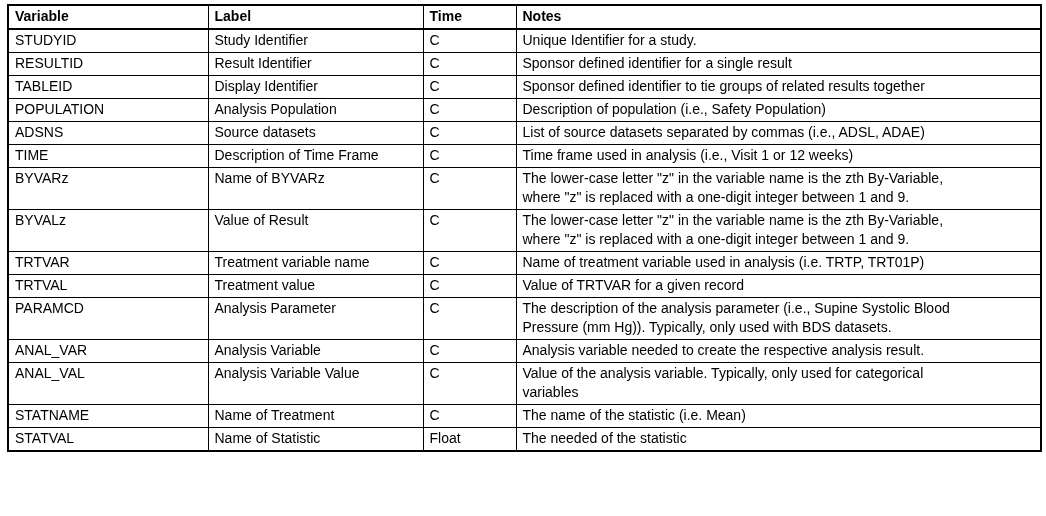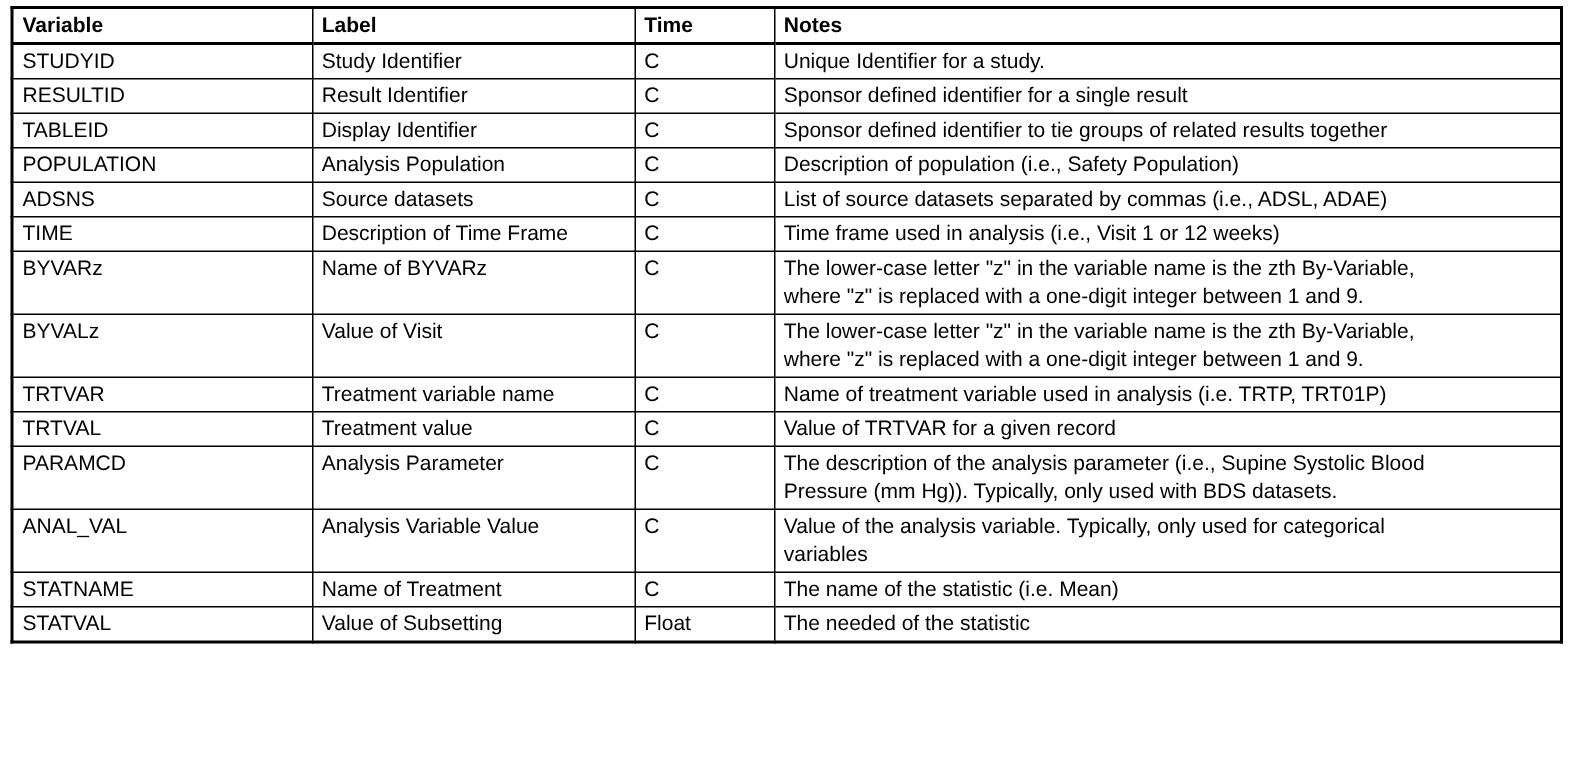--- a/index.html
+++ b/index.html
@@ -105,21 +105,21 @@
   <tr>
     <td>BYVARz</td>
     <td>Name of BYVARz</td>
     <td>C</td>
     <td>The lower-case letter "z" in the variable name is the zth By-Variable,
 where "z" is replaced with a one-digit integer between 1 and 9.</td>
   </tr>
 
   <tr>
     <td>BYVALz</td>
-    <td>Value of Visit</td>
+    <td>Value of Result</td>
     <td>C</td>
     <td>The lower-case letter "z" in the variable name is the zth By-Variable,
 where "z" is replaced with a one-digit integer between 1 and 9.</td>
   </tr>
 
   <tr>
     <td>TRTVAR</td>
     <td>Treatment variable name</td>
     <td>C</td>
     <td>Name of treatment variable used in analysis (i.e. TRTP, TRT01P)</td>
@@ -133,37 +133,43 @@
   </tr>
 
   <tr>
     <td>PARAMCD</td>
     <td>Analysis Parameter</td>
     <td>C</td>
     <td>The description of the analysis parameter (i.e., Supine Systolic Blood
 Pressure (mm Hg)). Typically, only used with BDS datasets.</td>
   </tr>
 
+  <tr>
+    <td>ANAL_VAR</td>
+    <td>Analysis Variable</td>
+    <td>C</td>
+    <td>Analysis variable needed to create the respective analysis result.</td>
+  </tr>
 
   <tr>
     <td>ANAL_VAL</td>
     <td>Analysis Variable Value</td>
     <td>C</td>
     <td>Value of the analysis variable. Typically, only used for categorical
 variables</td>
   </tr>
 
   <tr>
     <td>STATNAME</td>
     <td>Name of Treatment</td>
     <td>C</td>
     <td>The name of the statistic (i.e. Mean)</td>
   </tr>
 
   <tr>
     <td>STATVAL</td>
-    <td>Value of Subsetting</td>
+    <td>Name of Statistic</td>
     <td>Float</td>
     <td>The needed of the statistic</td>
   </tr>
 
 </tbody>
 </table>
 
 </body></html>

